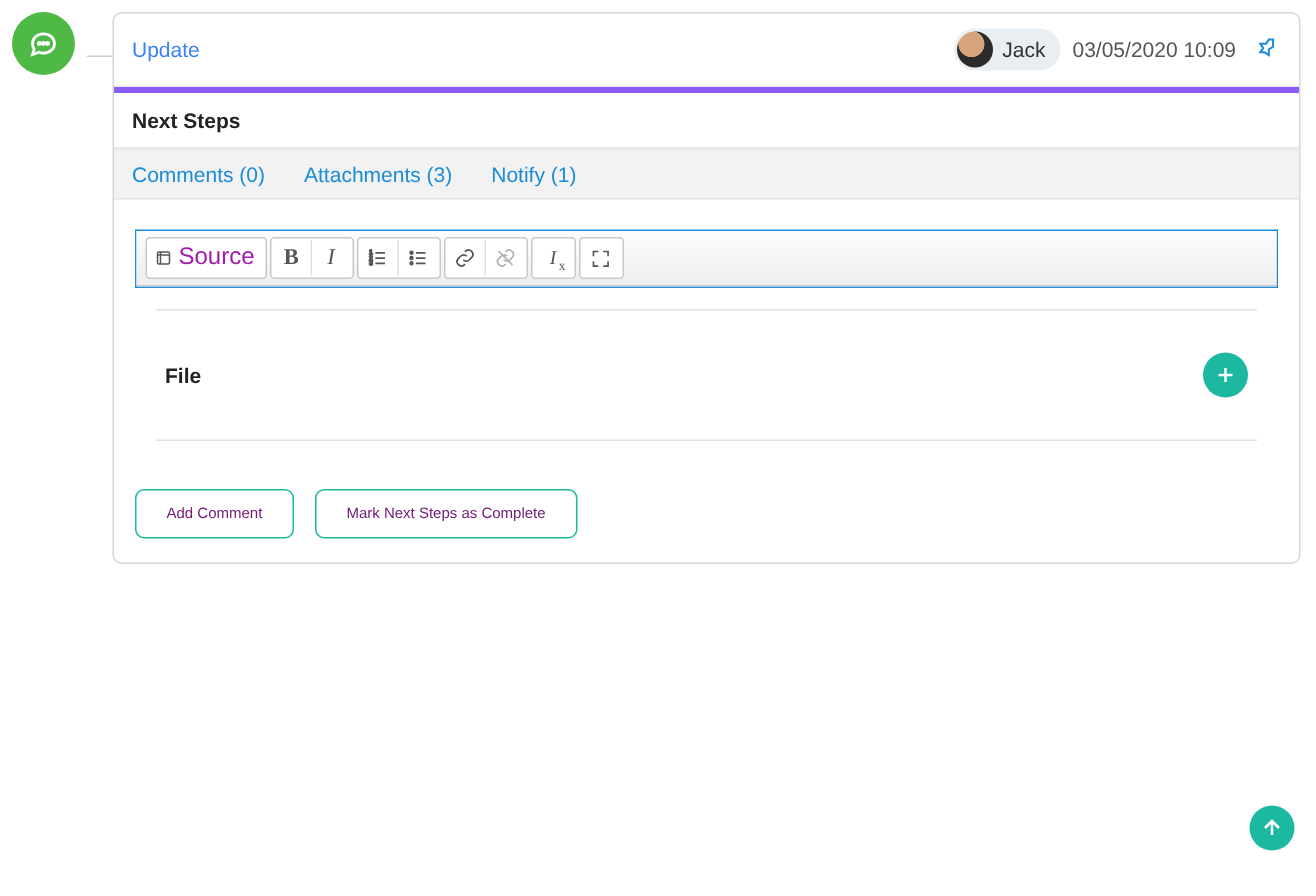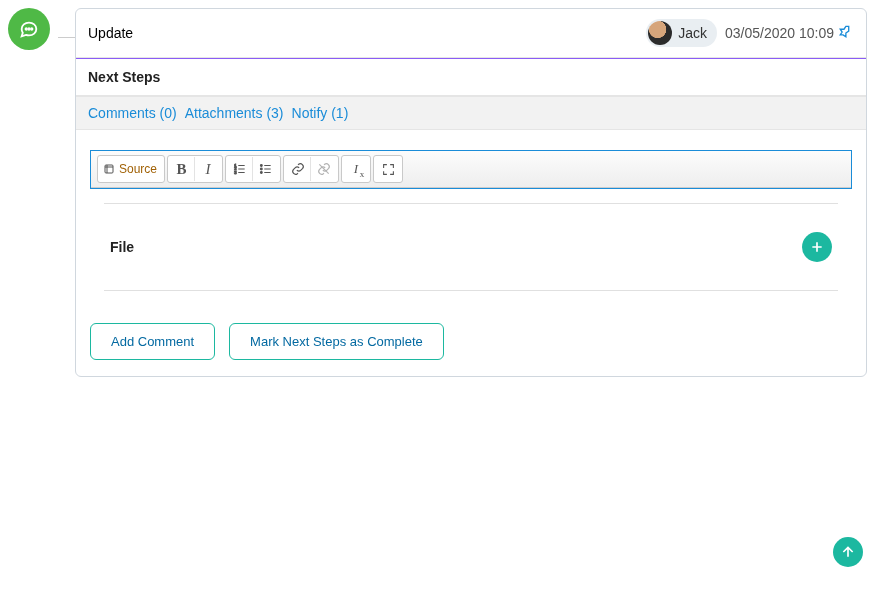--- a/index.html
+++ b/index.html
@@ -44,61 +44,61 @@
     border-radius: 6px;
     background: #fff;
   }
   .card-header {
     display: flex;
     align-items: center;
     padding: 10px 12px;
     border-bottom: 1px solid #e5e5e5;
   }
   .update-link {
-    color: #000000;
+    color: #3b82f6;
     cursor: pointer;
   }
   .spacer { flex: 1; }
   .user-chip {
     display: inline-flex;
     align-items: center;
     background: #e9eef2;
     border-radius: 14px;
     padding: 2px 10px 2px 2px;
     margin-right: 8px;
   }
   .avatar {
     width: 24px;
     height: 24px;
     border-radius: 50%;
     background: radial-gradient(circle at 40% 35%, #d6a57b 0 40%, #2b2b2b 42% 100%);
     margin-right: 6px;
   }
   .user-name { font-size: 14px; color: #333; text-align: center; }
-  .timestamp { color: #555; margin-right: 0; }
+  .timestamp { color: #555; margin-right: 10px; }
   .pin-icon { color: #1a8cd8; cursor: pointer; padding: 2px; }
   .section-body {
     padding: 14px 14px 18px 46px;
     color: #444;
     line-height: 1.45;
   }
   .section-heading {
     font-weight: 700;
     padding: 10px 12px;
-    border-top: 1px solid #8b5cf6;
+    border-top: 4px solid #8b5cf6;
     border-bottom: 1px solid #e5e5e5;
     color: #222;
   }
   .tabs-row {
     background: #f2f2f2;
     border-top: 1px solid #e5e5e5;
     border-bottom: 1px solid #e5e5e5;
     padding: 8px 12px;
     display: flex;
-    gap: 8px;
+    gap: 26px;
   }
   .tab-link { color: #1a8cd8; cursor: pointer; }
   .editor-wrap {
     padding: 20px 14px 10px 14px;
   }
   .editor {
     border: 1px solid #1a8cd8;
   }
   .toolbar {
     background: linear-gradient(#fcfcfc, #eeeeee);
@@ -128,22 +128,22 @@
     border-right: 1px solid #e3e3e3;
   }
   .tb-btn:last-child { border-right: none; }
   .source-btn {
     display: flex;
     align-items: center;
     gap: 4px;
     padding: 0 6px 0 4px;
     height: 24px;
     cursor: pointer;
-    font-size: 12px;
-    color: #a16207;
+    font-size: 16px;
+    color: #a21caf;
   }
   .editor-content {
     background: #fff;
     min-height: 96px;
     padding: 14px 14px;
     color: #333;
     line-height: 1.35;
     position: relative;
   }
   .caret {
@@ -176,25 +176,25 @@
     font-size: 20px;
     cursor: pointer;
   }
   .actions-row {
     padding: 4px 14px 16px 14px;
     display: flex;
     gap: 14px;
   }
   .action-btn {
     border: 1px solid #1cb8a0;
-    color: #0369a1;
+    color: #701a75;
     background: #fff;
     padding: 10px 20px;
     border-radius: 6px;
-    font-size: 13px;
+    font-size: 10px;
     cursor: pointer;
   }
   .scroll-top {
     position: absolute;
     right: 14px;
     bottom: 30px;
     width: 30px;
     height: 30px;
     border-radius: 50%;
     background: #1cb8a0;

